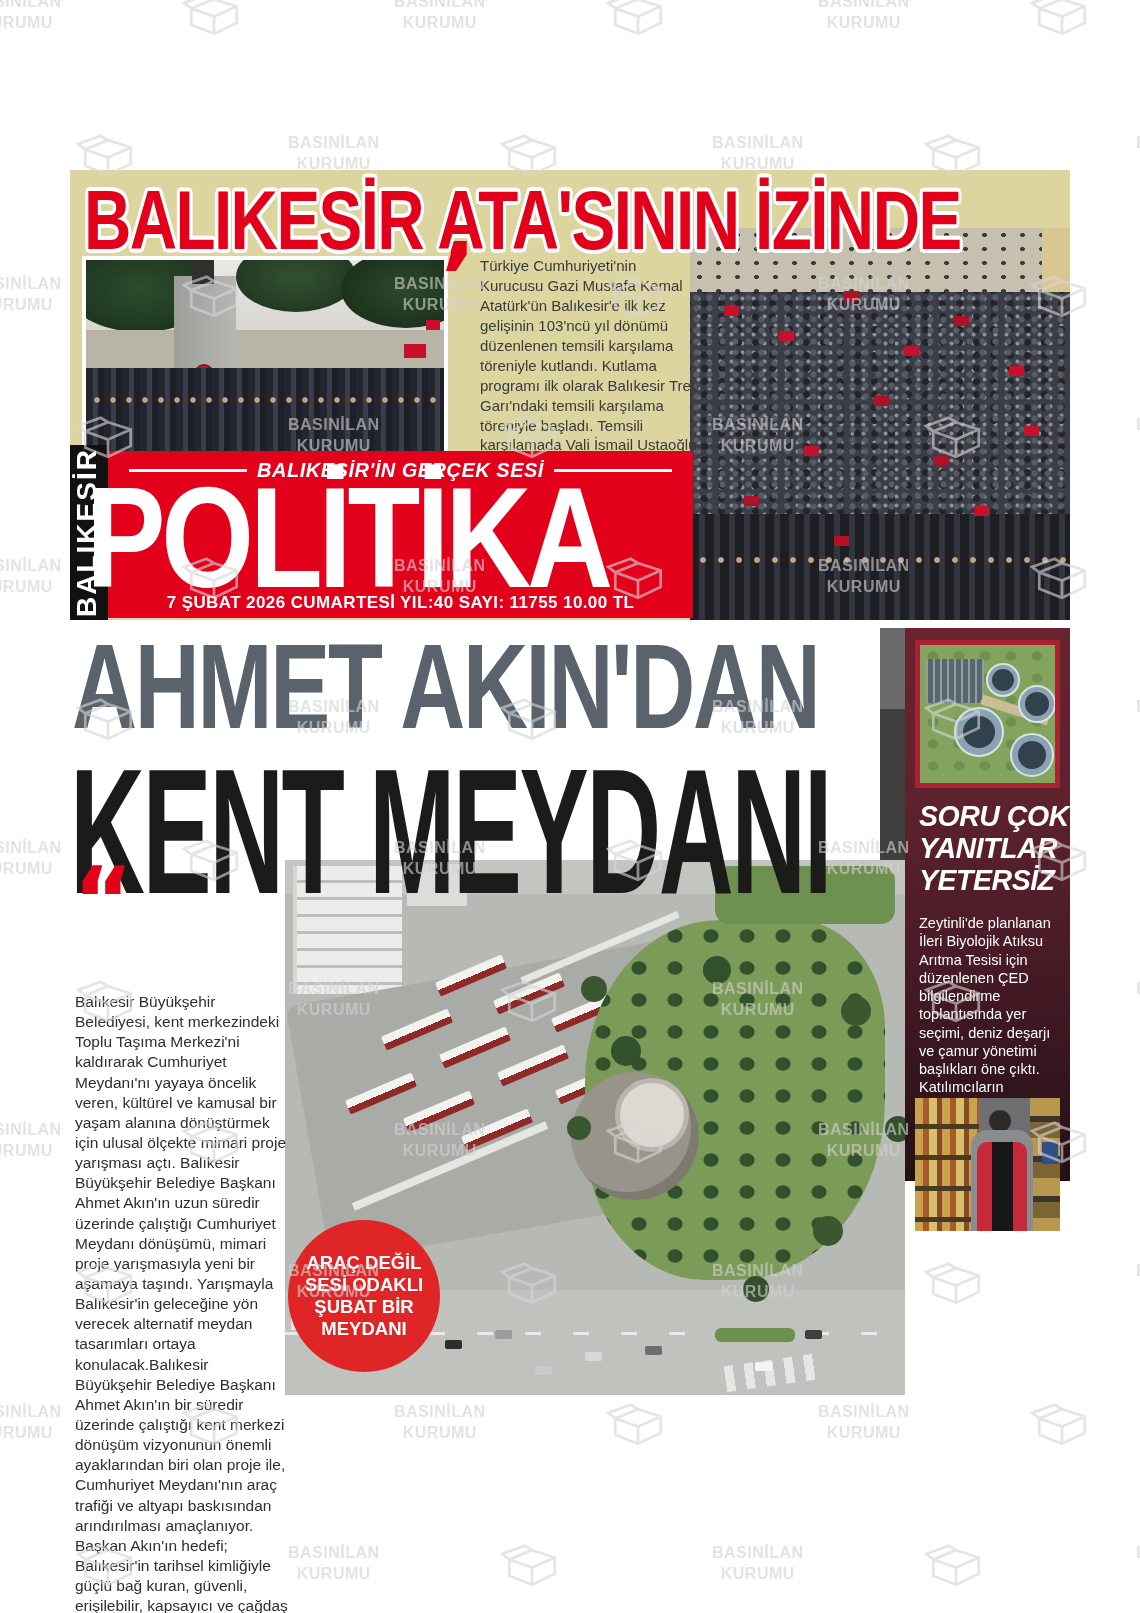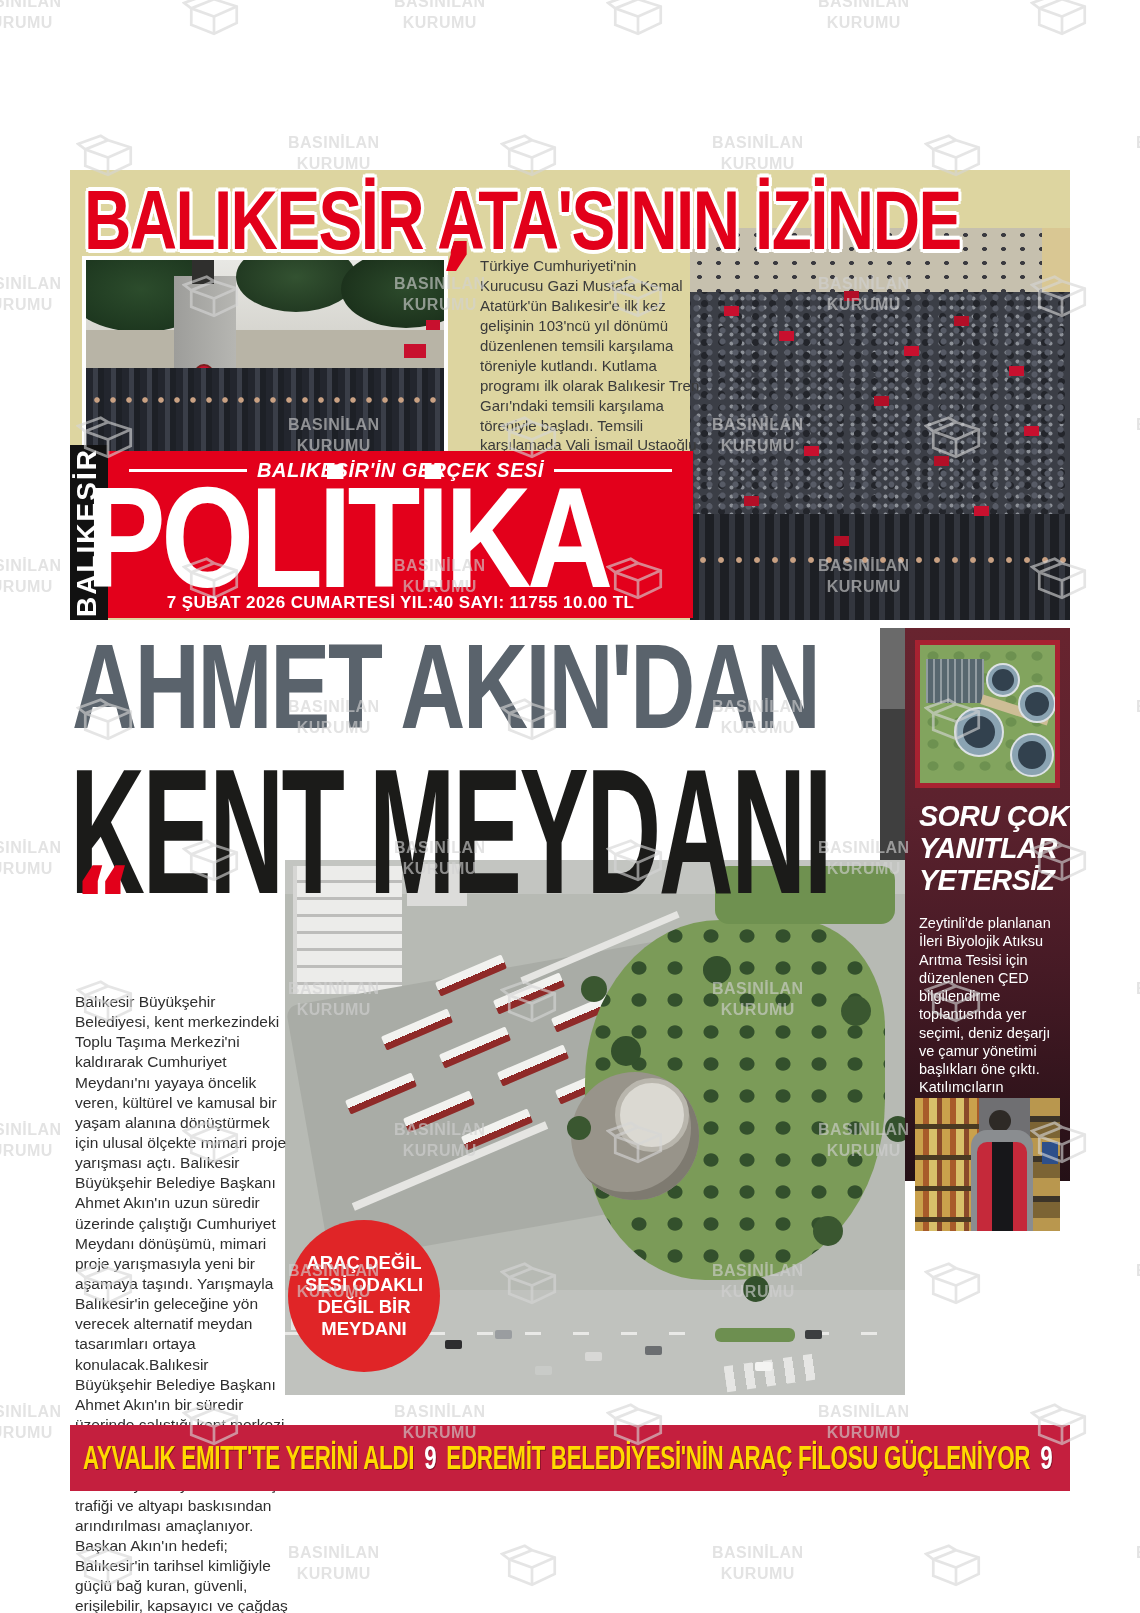--- a/index.html
+++ b/index.html
@@ -209,21 +209,21 @@
     </div>
 
     <div class="abs" id="main-body">
       <span>Balıkesir Büyükşehir Belediyesi, kent merkezindeki Toplu Taşıma Merkezi'ni kaldırarak Cumhuriyet Meydanı'nı yayaya öncelik veren, kültürel ve kamusal bir yaşam alanına dönüştürmek için ulusal ölçekte mimari proje yarışması açtı. Balıkesir Büyükşehir Belediye Başkanı Ahmet Akın'ın uzun süredir üzerinde çalıştığı Cumhuriyet Meydanı dönüşümü, mimari proje yarışmasıyla yeni bir aşamaya taşındı. Yarışmayla Balıkesir'in geleceğine yön verecek alternatif meydan tasarımları ortaya konulacak.Balıkesir Büyükşehir Belediye Başkanı Ahmet Akın'ın bir süredir üzerinde çalıştığı kent merkezi dönüşüm vizyonunun önemli ayaklarından biri olan proje ile, Cumhuriyet Meydanı'nın araç trafiği ve altyapı baskısından arındırılması amaçlanıyor. Başkan Akın'ın hedefi; Balıkesir'in tarihsel kimliğiyle güçlü bağ kuran, güvenli, erişilebilir, kapsayıcı ve çağdaş bir kent meydanı oluşturmak.</span>
       
     </div>
 
     <div class="abs" id="badge">
       <div>ARAÇ DEĞİL</div>
       <div>SESİ ODAKLI</div>
-      <div>DEĞİL BİR</div>
+      <div>ŞUBAT BİR</div>
       <div>MEYDANI</div>
     </div>
 
     <aside class="abs" id="sidebar">
 
       <div class="abs" id="plant-photo">
         <div class="ph" style="left:0;top:0;width:100%;height:100%;background-image:radial-gradient(#6d9150 5px,transparent 6px);background-size:26px 22px;"></div>
         <div class="ph" style="left:6px;top:14px;width:58px;height:44px;background:#57676f;
           background-image:repeating-linear-gradient(90deg,rgba(255,255,255,.35) 0 2px,transparent 2px 7px);"></div>
         <div class="ph" style="left:60px;top:60px;width:70px;height:10px;background:#cdbd96;transform:rotate(18deg);"></div>
@@ -267,28 +267,20 @@
       </div>
       <div class="abs" id="s2-headline">
         <div><span class="cond" style="transform:scaleX(.85)">GIDAYA</span></div>
         <div><span class="cond" style="transform:scaleX(.85)">SIKI</span></div>
         <div><span class="cond" style="transform:scaleX(.85)">DENETİM</span>
              <span class="pg">7</span></div>
       </div>
     </aside>
   </section>
 
-  <div class="abs" id="ticker">
-    <div class="t condc" style="transform:scaleX(.68)">
-      <span>AYVALIK EMITT'TE YERİNİ ALDI</span>
-      <span class="pg">9</span>
-      <span>EDREMİT BELEDİYESİ'NİN ARAÇ FİLOSU GÜÇLENİYOR</span>
-      <span class="pg">9</span>
-    </div>
-  </div>
 
   <div id="wm-layer">
       <div class="wm" style="left: -30px; top: -8px;">
         <div>BASINİLAN</div>
         <div>KURUMU</div>
       </div>
       <div class="wm" style="left: 182px; top: -8px;">
         <svg width="64" height="50" viewBox="0 0 70 55" fill="none" stroke="#d6d6d6" stroke-width="3">
           <path d="M10 18 L35 8 L60 16 L60 34 L35 46 L10 36 Z"></path>
           <path d="M10 18 L35 27 L60 16"></path>

